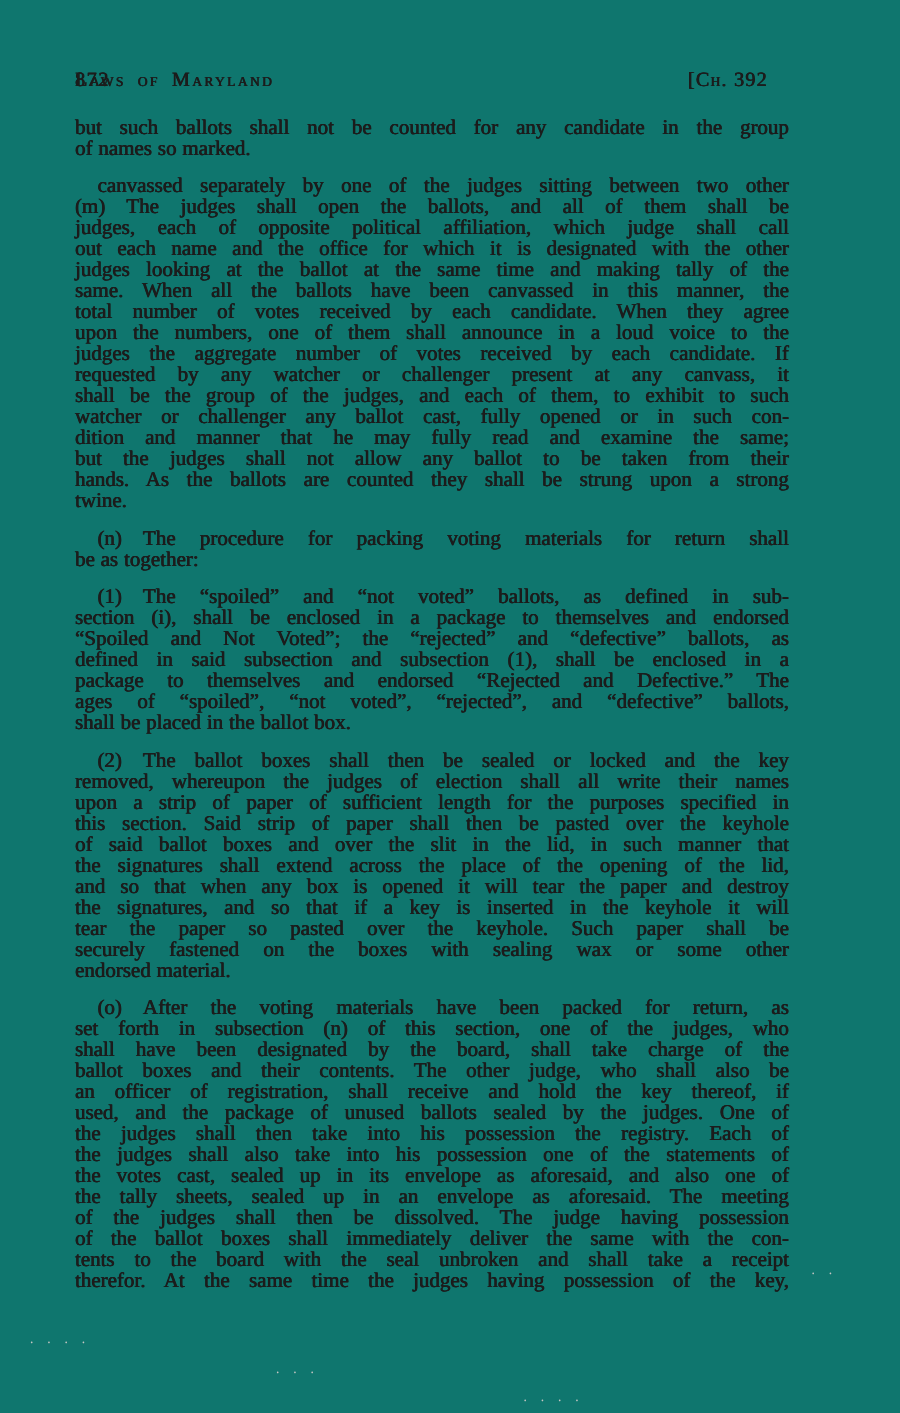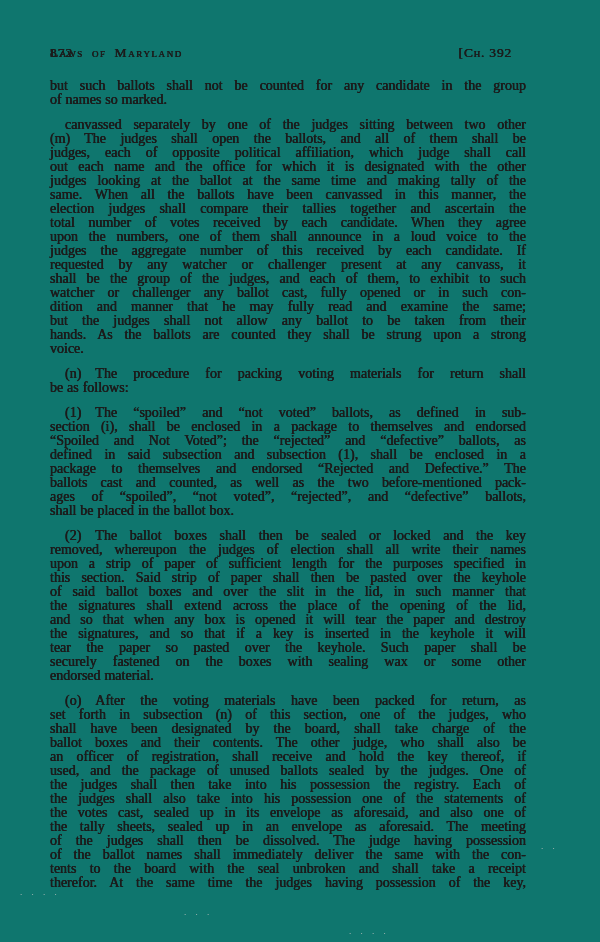--- a/index.html
+++ b/index.html
@@ -75,43 +75,41 @@
         <div class="line">but such ballots shall not be counted for any candidate in the group</div>
         <div class="line endline">of names so marked.</div>
       </div>
       <div class="para indent">
         <div class="line">canvassed separately by one of the judges sitting between two other</div>
         <div class="line">(m) The judges shall open the ballots, and all of them shall be</div>
         <div class="line">judges, each of opposite political affiliation, which judge shall call</div>
         <div class="line">out each name and the office for which it is designated with the other</div>
         <div class="line">judges looking at the ballot at the same time and making tally of the</div>
         <div class="line">same. When all the ballots have been canvassed in this manner, the</div>
-        <div class="line">election judges shall compare their tallies together and ascertain the</div>
         <div class="line">total number of votes received by each candidate. When they agree</div>
         <div class="line">upon the numbers, one of them shall announce in a loud voice to the</div>
-        <div class="line">judges the aggregate number of this received by each candidate. If</div>
+        <div class="line">judges the aggregate number of votes received by each candidate. If</div>
         <div class="line">requested by any watcher or challenger present at any canvass, it</div>
         <div class="line">shall be the group of the judges, and each of them, to exhibit to such</div>
         <div class="line">watcher or challenger any ballot cast, fully opened or in such con-</div>
         <div class="line">dition and manner that he may fully read and examine the same;</div>
         <div class="line">but the judges shall not allow any ballot to be taken from their</div>
         <div class="line">hands. As the ballots are counted they shall be strung upon a strong</div>
-        <div class="line endline">voice.</div>
+        <div class="line endline">twine.</div>
       </div>
       <div class="para indent">
         <div class="line">(n) The procedure for packing voting materials for return shall</div>
-        <div class="line endline">be as follows:</div>
+        <div class="line endline">be as together:</div>
       </div>
       <div class="para indent">
         <div class="line">(1) The “spoiled” and “not voted” ballots, as defined in sub-</div>
         <div class="line">section (i), shall be enclosed in a package to themselves and endorsed</div>
         <div class="line">“Spoiled and Not Voted”; the “rejected” and “defective” ballots, as</div>
         <div class="line">defined in said subsection and subsection (1), shall be enclosed in a</div>
         <div class="line">package to themselves and endorsed “Rejected and Defective.” The</div>
-        <div class="line">ballots cast and counted, as well as the two before-mentioned pack-</div>
         <div class="line">ages of “spoiled”, “not voted”, “rejected”, and “defective” ballots,</div>
         <div class="line endline">shall be placed in the ballot box.</div>
       </div>
       <div class="para indent">
         <div class="line">(2) The ballot boxes shall then be sealed or locked and the key</div>
         <div class="line">removed, whereupon the judges of election shall all write their names</div>
         <div class="line">upon a strip of paper of sufficient length for the purposes specified in</div>
         <div class="line">this section. Said strip of paper shall then be pasted over the keyhole</div>
         <div class="line">of said ballot boxes and over the slit in the lid, in such manner that</div>
         <div class="line">the signatures shall extend across the place of the opening of the lid,</div>
@@ -126,21 +124,21 @@
         <div class="line">set forth in subsection (n) of this section, one of the judges, who</div>
         <div class="line">shall have been designated by the board, shall take charge of the</div>
         <div class="line">ballot boxes and their contents. The other judge, who shall also be</div>
         <div class="line">an officer of registration, shall receive and hold the key thereof, if</div>
         <div class="line">used, and the package of unused ballots sealed by the judges. One of</div>
         <div class="line">the judges shall then take into his possession the registry. Each of</div>
         <div class="line">the judges shall also take into his possession one of the statements of</div>
         <div class="line">the votes cast, sealed up in its envelope as aforesaid, and also one of</div>
         <div class="line">the tally sheets, sealed up in an envelope as aforesaid. The meeting</div>
         <div class="line">of the judges shall then be dissolved. The judge having possession</div>
-        <div class="line">of the ballot names shall immediately deliver the same with the con-</div>
+        <div class="line">of the ballot boxes shall immediately deliver the same with the con-</div>
         <div class="line">tents to the board with the seal unbroken and shall take a receipt</div>
         <div class="line">therefor. At the same time the judges having possession of the key,</div>
       </div>
     </div>
 <div class="speck" style="left: 20px; top: 890px;">. . . .</div>
     <div class="speck" style="left: 184px; top: 910px;">. .  .</div>
     <div class="speck" style="left: 349px; top: 929px;">. . . .</div>
     <div class="speck" style="left: 541px; top: 844px;">. .</div>
   </div>
 

